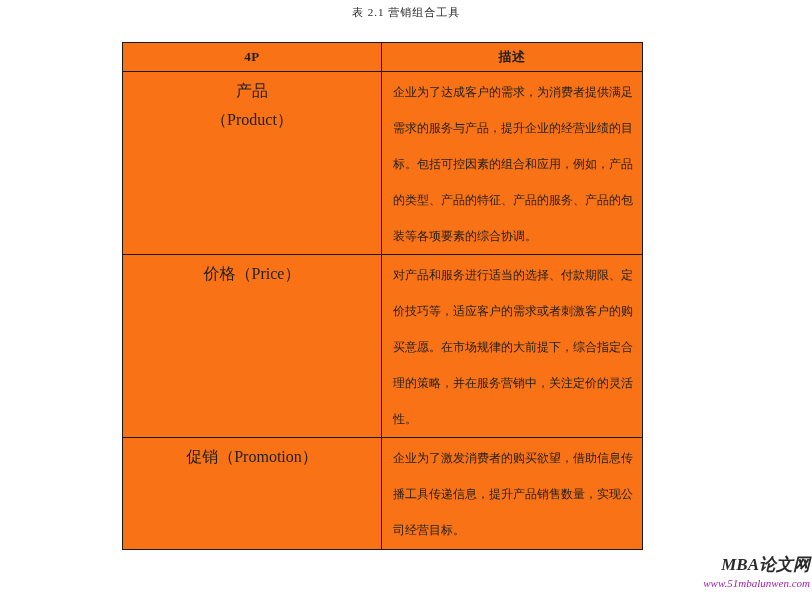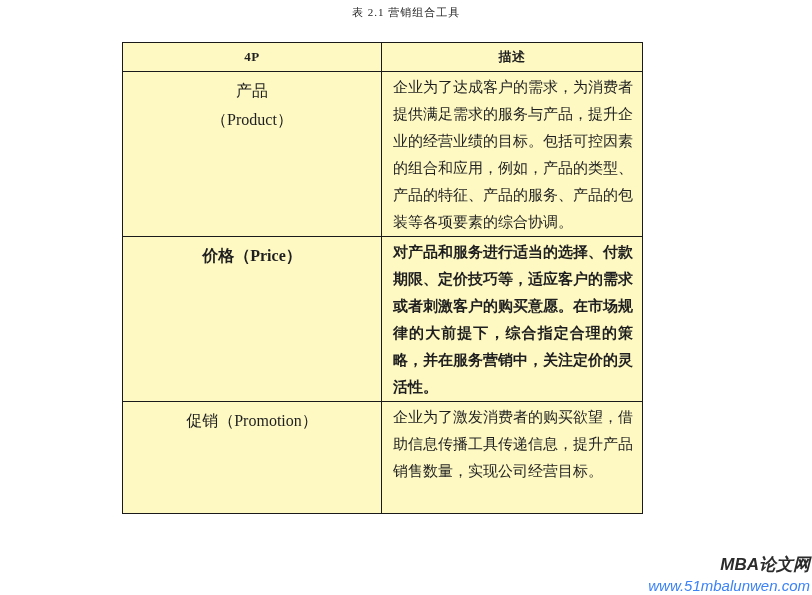--- a/index.html
+++ b/index.html
@@ -27,21 +27,21 @@
     position: absolute;
     left: 122px;
     top: 42px;
     width: 520px;
     border-collapse: collapse;
     table-layout: fixed;
   }
   table.mix-table th,
   table.mix-table td {
     border: 1.5px solid #1a1a1a;
-    background: #fef9c3;
+    background: #f97316;
   }
   col.c-tool { width: 259px; }
   col.c-desc { width: 261px; }
   tr.hdr-row { height: 29px; }
   th.hdr-cell {
     font-size: 13px;
     font-weight: bold;
     text-align: center;
     vertical-align: middle;
     color: #1f1f1f;
@@ -51,48 +51,48 @@
     text-align: center;
     vertical-align: top;
     padding-top: 5px;
     font-size: 16px;
     line-height: 28.6px;
     color: #1f1f1f;
   }
   td.desc-cell {
     vertical-align: top;
     padding: 2px 9px 0 11px;
-    font-size: 15px;
-    line-height: 27px;
+    font-size: 12px;
+    line-height: 36px;
     text-align: justify;
     text-justify: inter-ideograph;
     color: #1f1f1f;
   }
   tr.row-product   { height: 143px; }
-  tr.row-price     { height: 142px; font-weight: bold; }
+  tr.row-price     { height: 142px; }
   tr.row-place     { height: 114px; }
   tr.row-promotion { height: 112px; }
   .watermark {
     position: absolute;
     right: 2px;
     top: 554px;
     text-align: right;
-    font-family: Liberation Sans, sans-serif;
+    font-family: Liberation Serif, serif;
     font-style: italic;
     line-height: 1.25;
   }
   .wm-name {
     font-size: 17px;
     font-weight: bold;
     color: #2b2b2b;
     display: block;
   }
   .wm-url {
-    font-size: 15px;
-    color: #3b82f6;
+    font-size: 11px;
+    color: #a21caf;
     display: block;
     margin-top: 2px;
   }
 </style>
 </head>
 <body>
 
 <div class="doc-title">表 2.1  营销组合工具</div>
 
 <table class="mix-table">

